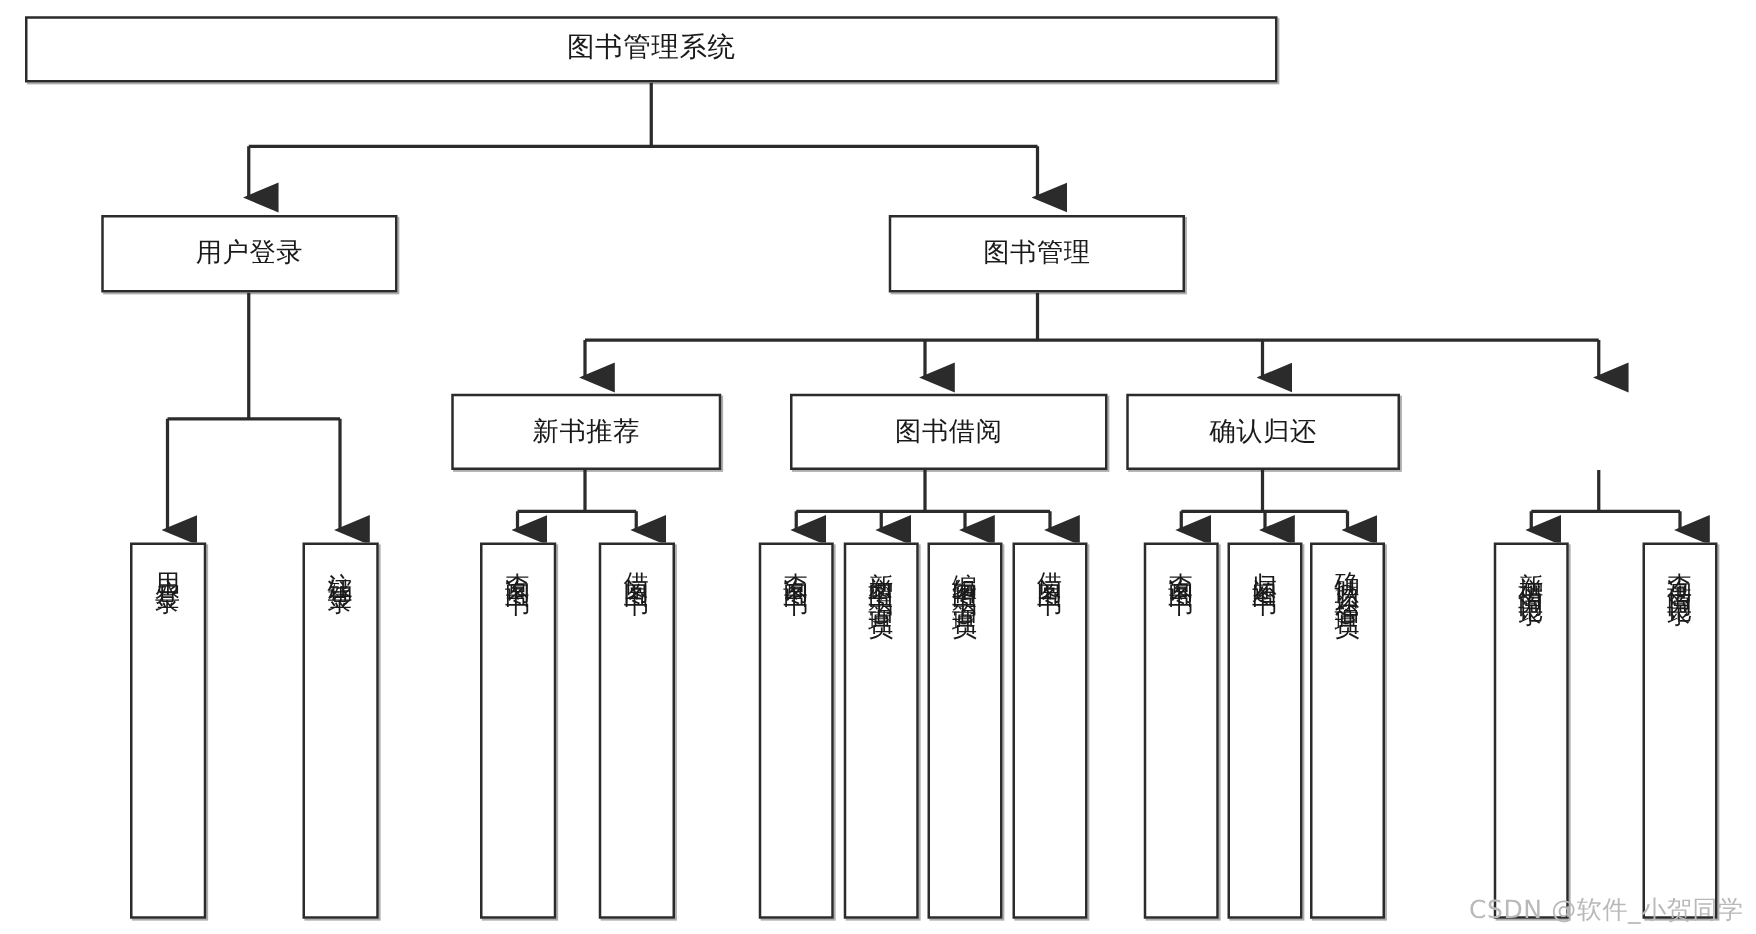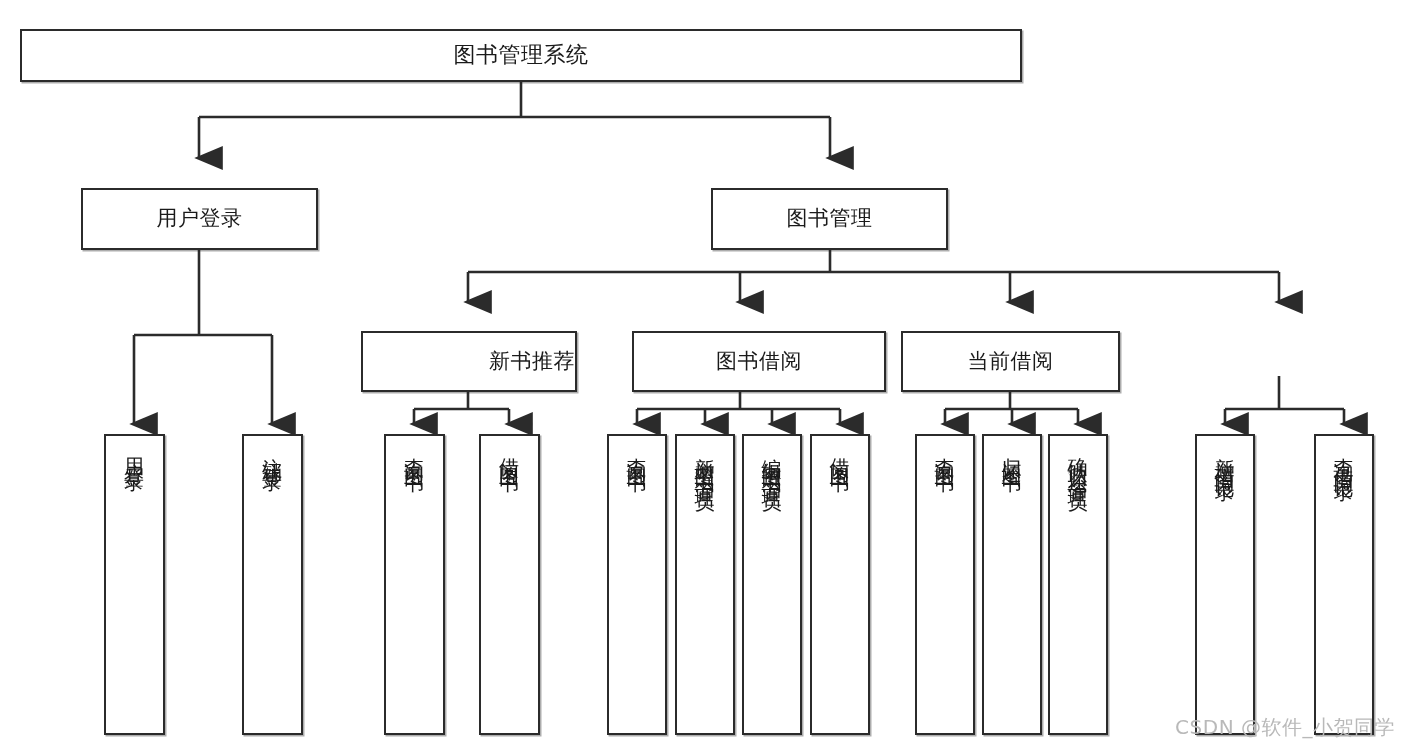--- a/index.html
+++ b/index.html
@@ -36,21 +36,20 @@
     align-items: center;
     justify-content: center;
     color: #1a1a1a;
     letter-spacing: 0.5px;
   }
   .node.h {
     
     font-size: 21px;
     line-height: 1.2;
     text-align: center;
-    margin-top: 16px;
   }
   .node.root {
     font-size: 22px;
   }
   .node.v {
     
     font-size: 20px;
     align-items: flex-start;
     justify-content: center;
     padding-top: 6px;
@@ -133,28 +132,28 @@
     <span>图书管理系统</span>
   </div>
 
   <div class="node h" style="left:81px; top:172px; width:237px; height:62px;">
     <span>用户登录</span>
   </div>
   <div class="node h" style="left:711px; top:172px; width:237px; height:62px;">
     <span>图书管理</span>
   </div>
 
-  <div class="node h" style="left:361px; top:315px; width:216px; height:61px;justify-content:flex-end;">
+  <div class="node h" style="left:361px; top:315px; width:216px; height:61px;">
     <span>新书推荐</span>
   </div>
   <div class="node h" style="left:632px; top:315px; width:254px; height:61px;">
     <span>图书借阅</span>
   </div>
   <div class="node h" style="left:901px; top:315px; width:219px; height:61px;">
-    <span>当前借阅</span>
+    <span>确认归还</span>
   </div>
 
   <div class="node v" style="left:104px; top:434px; width:61px; height:301px;">
     <span class="vtext">用户登录</span>
   </div>
   <div class="node v" style="left:242px; top:434px; width:61px; height:301px;">
     <span class="vtext">注销登录</span>
   </div>
 
   <div class="node v" style="left:384px; top:434px; width:61px; height:301px;">

